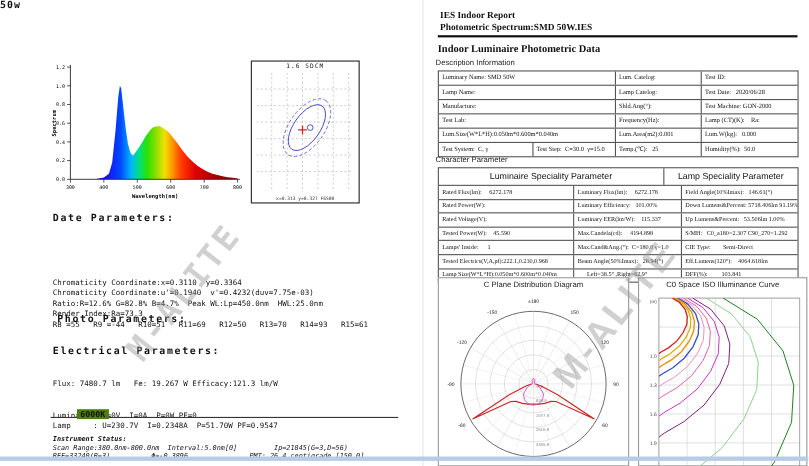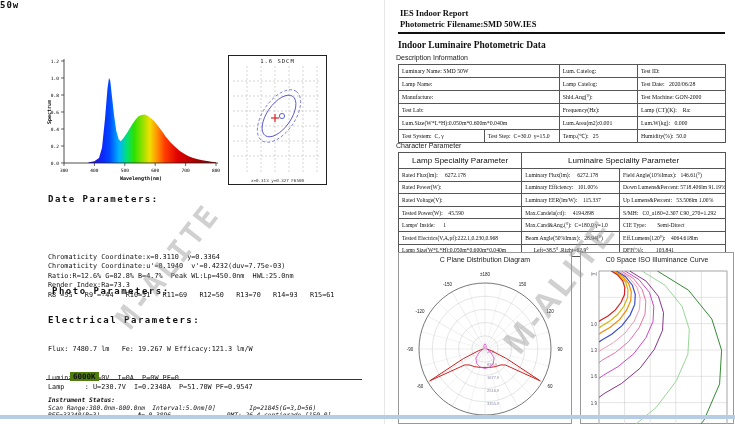--- a/index.html
+++ b/index.html
@@ -195,21 +195,21 @@
         <div class="tline">Instrument:PMS-80_V1 (SN:11070007)</div>
       </div>
 
     <div class="watermark wm-left">M-ALITE</div>
   </section>
 
   <div class="page-sep"></div>
 
   <section class="page page-right">
     <div class="rp-h1">IES Indoor Report</div>
-    <div class="rp-h2">Photometric Filename:SMD 50W.IES</div>
+    <div class="rp-h2">Photometric Spectrum:SMD 50W.IES</div>
     <div class="rp-rule"></div>
     <div class="rp-main-title">Indoor Luminaire Photometric Data</div>
 
     <div class="rp-section" style="left:8px;top:54px;">Description Information</div>
     <div class="dtable" style="left:10px;top:64px;width:328px;">
         <div class="tr">
           <div class="td" style="flex: 0 0 49%; max-width: 49%;">Luminary Name: SMD 50W</div>
           <div class="td" style="flex: 0 0 24%; max-width: 24%;">Lum. Catelog:</div>
           <div class="td" style="flex: 0 0 27%; max-width: 27%;">Test ID:</div>
         </div>
@@ -237,22 +237,22 @@
           <div class="td" style="flex: 0 0 26%; max-width: 26%;">Test System:  C, γ</div>
           <div class="td" style="flex: 0 0 23%; max-width: 23%;">Test Step:  C=30.0  γ=15.0</div>
           <div class="td" style="flex: 0 0 24%; max-width: 24%;">Temp.(℃):   25</div>
           <div class="td" style="flex: 0 0 27%; max-width: 27%;">Humidity(%):  50.0</div>
         </div>
       </div>
 
     <div class="rp-section" style="left:8px;top:142px;">Character Parameter</div>
     <div class="dtable ctable" style="left:10px;top:152px;width:328px;">
         <div class="tr">
+          <div class="th" style="flex: 0 0 62.5%; max-width: 62.5%;">Luminaire Speciality Parameter</div>
           <div class="th" style="flex: 0 0 37.5%; max-width: 37.5%;">Lamp Speciality Parameter</div>
-          <div class="th" style="flex: 0 0 62.5%; max-width: 62.5%;">Luminaire Speciality Parameter</div>
         </div>
         <div class="tr">
           <div class="td" style="flex: 0 0 37.5%; max-width: 37.5%;">Rated Flux(lm):     6272.178</div>
           <div class="td" style="flex: 0 0 30%; max-width: 30%;">Luminary Flux(lm):     6272.178</div>
           <div class="td" style="flex: 0 0 32.5%; max-width: 32.5%;">Field Angle(10%Imax):   146.61(°)</div>
         </div>
         <div class="tr">
           <div class="td" style="flex: 0 0 37.5%; max-width: 37.5%;">Rated Power(W):</div>
           <div class="td" style="flex: 0 0 30%; max-width: 30%;">Luminary Efficiency:   101.00%</div>
           <div class="td" style="flex: 0 0 32.5%; max-width: 32.5%;">Down Lumens&amp;Percent: 5718.406lm 91.19%</div>

